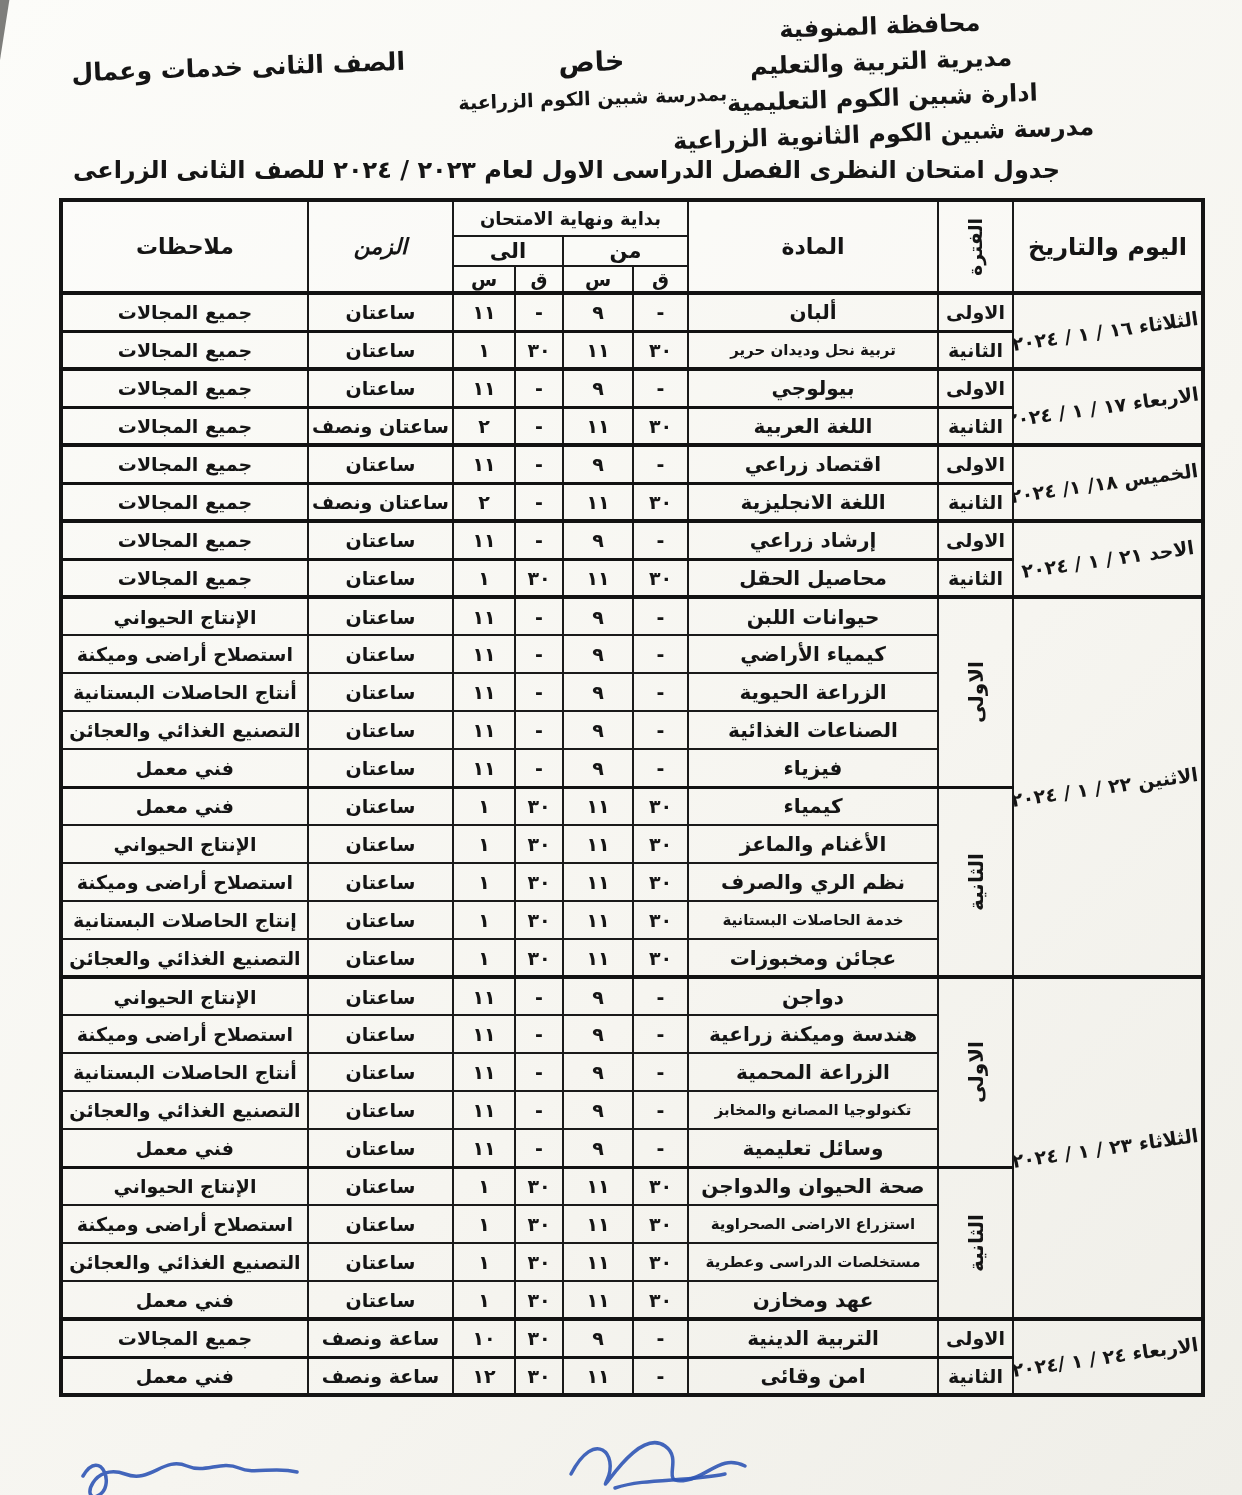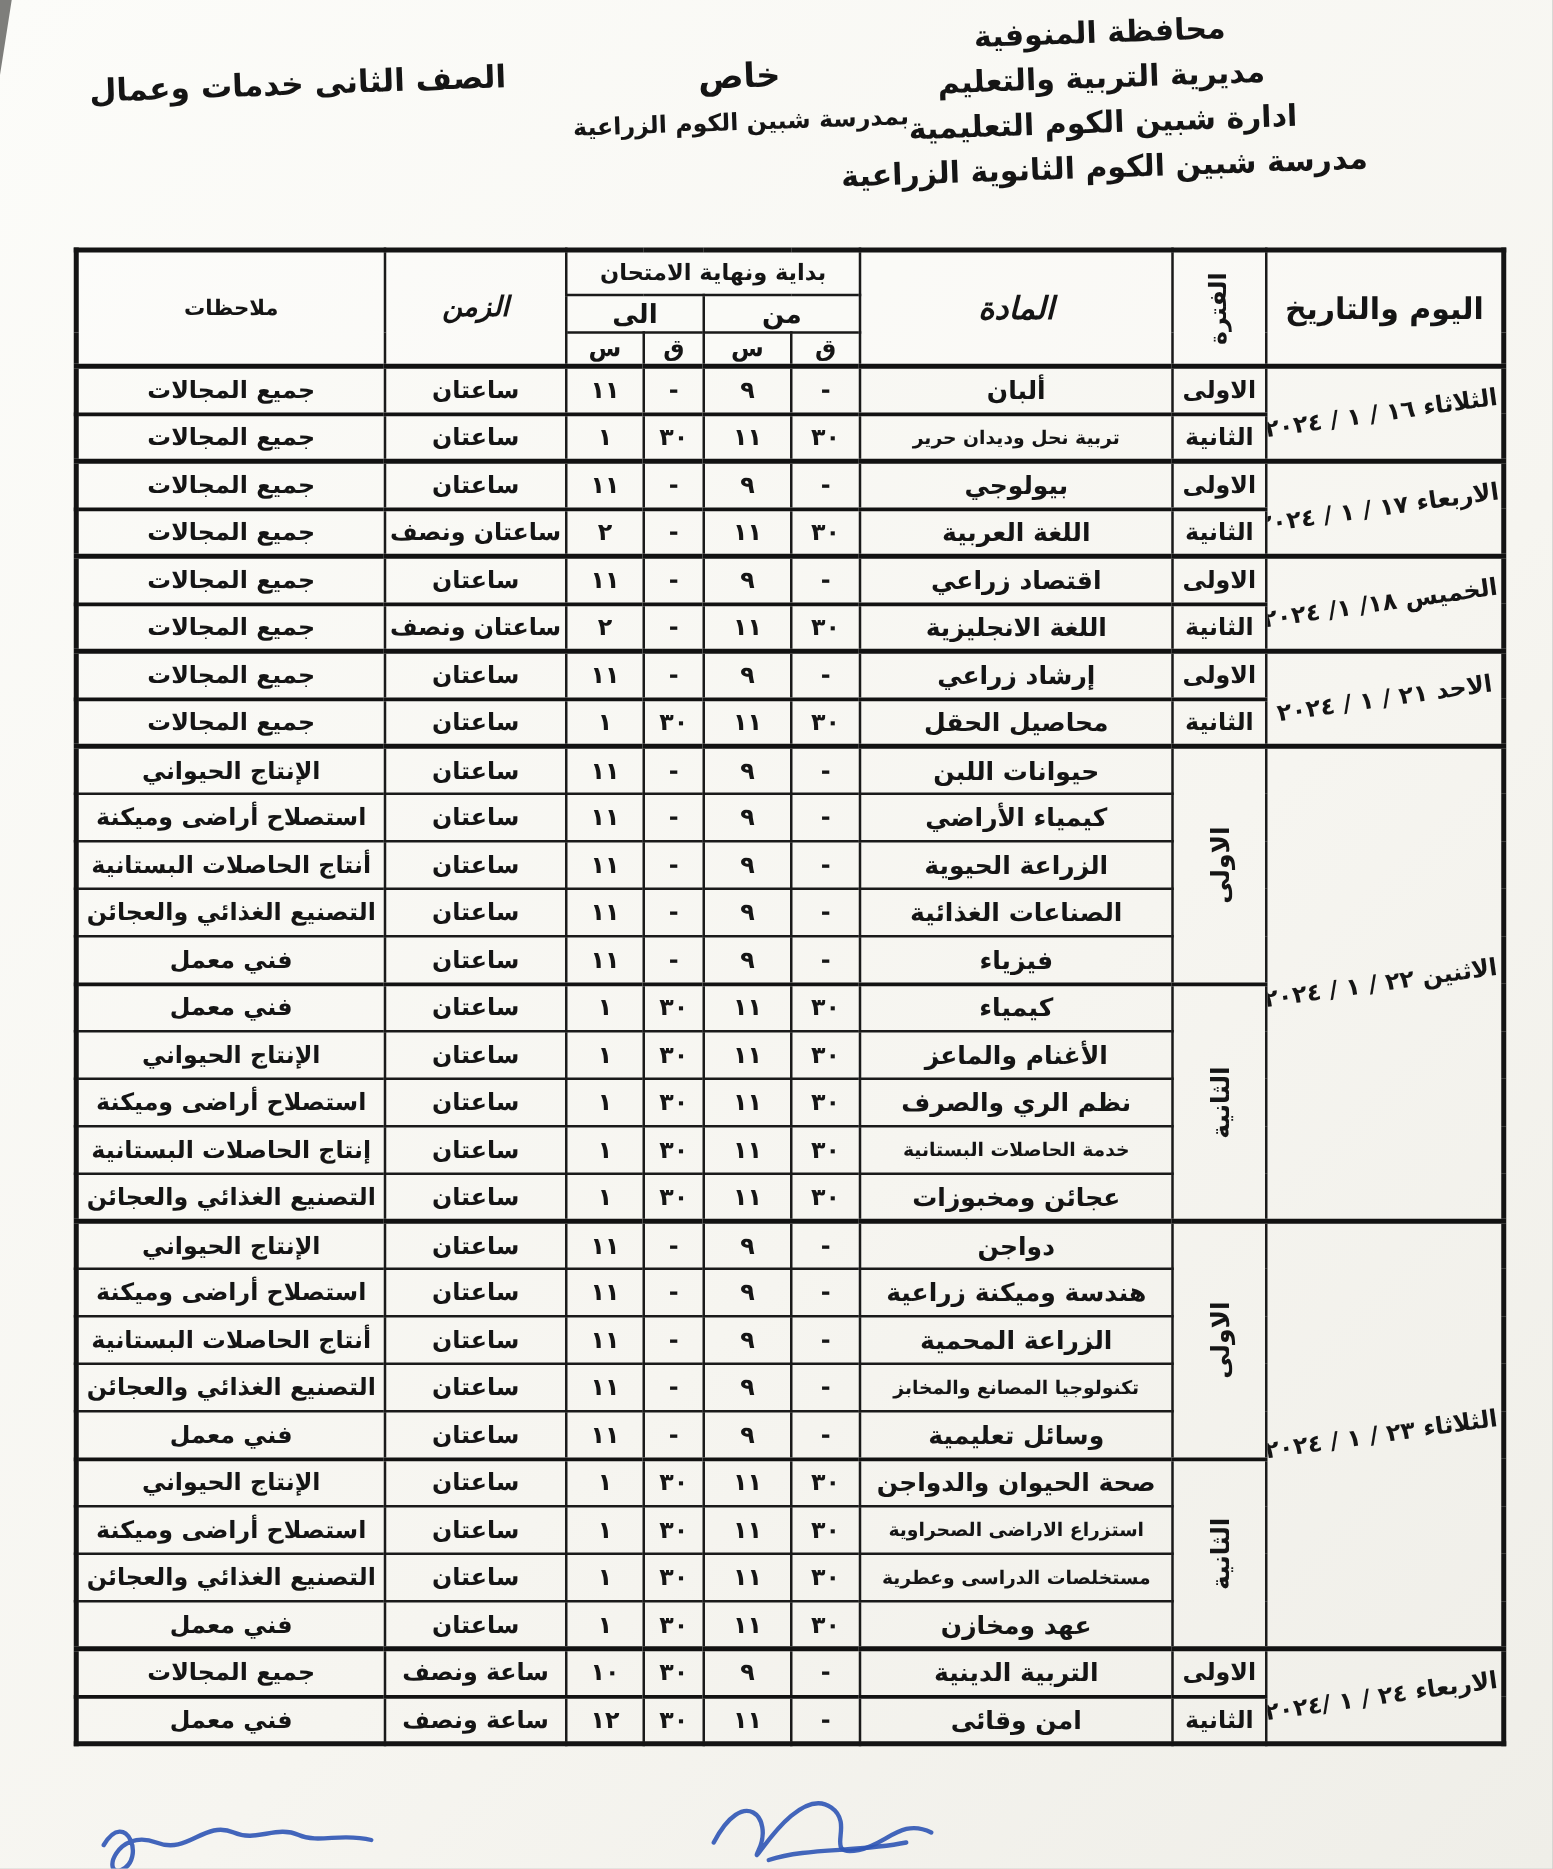--- a/index.html
+++ b/index.html
@@ -59,23 +59,23 @@
     text-align: center; vertical-align: middle;
     font-weight: bold;
     padding: 1px 2px;
     overflow: hidden;
   }
   .schedule thead th { background: rgba(255,255,255,0.25); }
   .schedule thead tr:nth-child(1) th { height: 36px; }
   .schedule thead tr:nth-child(2) th { height: 30px; font-size: 21px; }
   .schedule thead tr:nth-child(3) th { height: 27px; font-size: 19px; }
   .th-day { font-size: 24px; }
-  .th-subject { font-size: 25px; font-style: italic; }
+  .th-subject { font-size: 22px; }
   .th-duration { font-size: 22px; font-style: italic; }
-  .th-notes { font-size: 17px; }
+  .th-notes { font-size: 22px; }
   .th-examtime { font-size: 18px; white-space: nowrap; transform: none; }
   .th-period span { display: inline-block; transform: rotate(-90deg); font-size: 19px; white-space: nowrap; }
   .schedule tbody td { height: 38px; }
   td.day-cell { font-size: 19px; }
   td.day-cell .day-text { display: inline-block; transform: rotate(-8deg); white-space: nowrap; }
   td.period-cell { font-size: 19px; }
   td.period-cell.vertical span { display: inline-block; transform: rotate(-90deg); white-space: nowrap; font-size: 20px; }
   td.subject-cell { font-size: 20px; }
   td.subject-cell.long { font-size: 15px; text-align: center; }
   td.time-cell { font-size: 19px; }
@@ -106,20 +106,21 @@
     <div>مدرسة شبين الكوم الثانوية الزراعية</div>
   </div>
 
   <div class="special-block">
     <div class="line1">خاص</div>
     <div class="line2">بمدرسة شبين الكوم الزراعية</div>
   </div>
 
   <div class="class-line">الصف الثانى خدمات وعمال</div>
 
+  <div class="doc-title">جدول امتحان النظرى الفصل الدراسى الاول لعام ٢٠٢٣ / ٢٠٢٤ للصف الثانى الزراعى</div>
 
   <table class="schedule">
     <colgroup>
       <col style="width:190px">
         <col style="width:75px">
         <col style="width:250px">
       <col style="width:55px">
         <col style="width:70px">
         <col style="width:48px">
         <col style="width:62px">

